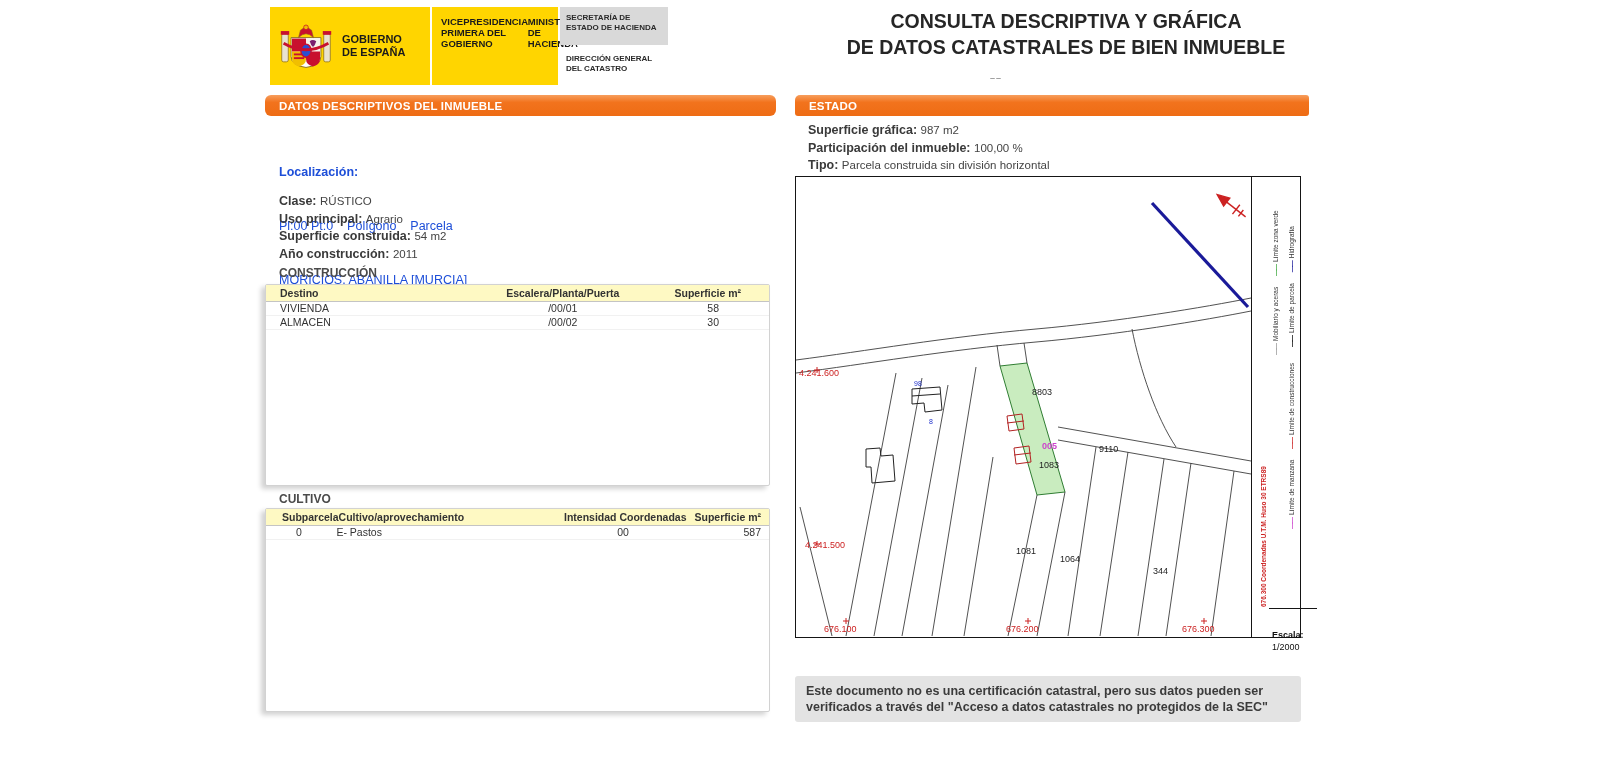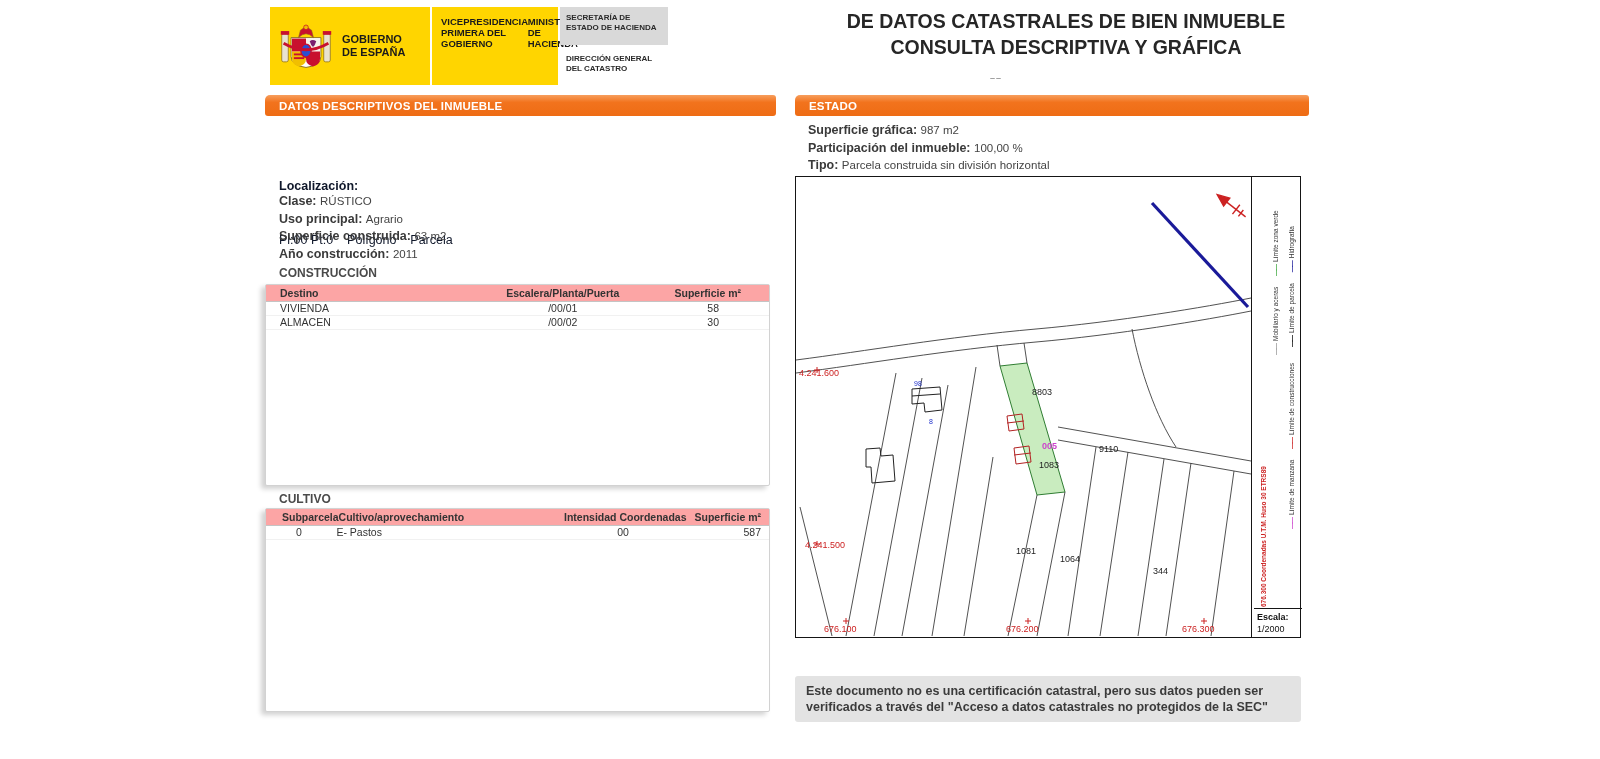--- a/index.html
+++ b/index.html
@@ -19,37 +19,37 @@
   .dir-box{padding:9px 6px;}
 
   .doc-title{position:absolute;left:830px;top:8px;width:472px;text-align:center;
              font-weight:bold;font-size:19.5px;line-height:26px;color:#262626;}
   .redacted{font-size:9px;color:#9a9a9a;margin-top:5px;margin-left:160px;text-align:left;letter-spacing:1px;font-weight:bold;}
 
   
   .bar{position:absolute;height:21px;border-radius:5px 3px 3px 3px;color:#fff;font-weight:bold;
        font-size:11.5px;line-height:22px;padding-left:14px;letter-spacing:.2px;box-sizing:border-box;
        background:linear-gradient(180deg,#f79e5d 0%,#f2731d 35%,#ee6c14 100%);}
-  .bar-left{left:265px;top:95px;width:511px;}
+  .bar-left{left:265px;top:95px;width:511px;border-radius:6px;}
   .bar-right{left:795px;top:95px;width:514px;}
 
   
-  .loc{position:absolute;left:279px;top:141px;font-size:12.5px;line-height:18px;color:#0f172a;white-space:pre;}
+  .loc{position:absolute;left:279px;top:127px;font-size:12.5px;line-height:18px;color:#1d4ed8;white-space:pre;}
   .loc .lbl{font-weight:bold;}
   .fields{position:absolute;font-size:12.5px;line-height:17.5px;color:#3a3a3a;}
   .fields-left{left:279px;top:193px;}
   .fields .lbl{font-weight:bold;}
   .fields .val{font-size:11.5px;color:#444;}
   .sec-title{position:absolute;font-weight:bold;font-size:12px;color:#4a4a4a;}
 
   .tbl{position:absolute;left:265px;width:505px;background:#fff;border:1px solid #d2d2d2;border-radius:2px;
        box-shadow:-4px 3px 5px rgba(0,0,0,.18);box-sizing:border-box;}
   .tbl-constr{top:284px;height:202px;}
   .tbl-cult{top:508px;height:204px;}
-  .thead{display:flex;background:#fca5a5;border-bottom:1px solid #c4c4c4;font-weight:bold;
+  .thead{display:flex;background:#fef9c3;border-bottom:1px solid #c4c4c4;font-weight:bold;
          font-size:10.5px;color:#333;height:16px;line-height:16px;}
   .trow{display:flex;font-size:10.5px;color:#333;height:13px;line-height:13px;border-bottom:1px solid #f1f1f1;}
   
   .c1{flex:0 0 45%;padding-left:14px;box-sizing:border-box;text-align:left;}
   .c2{flex:0 0 28%;text-align:center;}
   .c3{flex:1;text-align:right;box-sizing:border-box;}
   .thead .c3{padding-right:28px;}
   .trow  .c3{padding-right:50px;}
   
   .k1{flex:0 0 14%;padding-left:16px;box-sizing:border-box;text-align:left;border-radius:6px;}
@@ -65,22 +65,22 @@
   .map-box{position:absolute;left:795px;top:176px;width:506px;height:462px;border:1.5px solid #151515;
            background:#fff;box-sizing:border-box;}
   .map-svg{position:absolute;left:0;top:0;}
   .legend-strip{position:absolute;right:0;top:0;width:49px;height:100%;border-left:1.3px solid #151515;box-sizing:border-box;background:#fff;}
   .rot{position:absolute;transform:rotate(-90deg);transform-origin:0 0;white-space:nowrap;
        font-size:6.5px;color:#333;}
   .li{margin-right:9px;}
   .dash{font-weight:bold;margin-right:3px;letter-spacing:-1px;}
   .dash::before{content:"——";}
   .red-note{color:#cc2222;font-weight:bold;font-size:6.5px;}
-  .scale-box{position:absolute;bottom:0;left:2px;width:100%;height:29px;border-top:1.3px solid #151515;
-             box-sizing:border-box;padding:2px 0 0 3px;font-size:9px;line-height:12px;color:#111;}
+  .scale-box{position:absolute;bottom:0;left:17px;width:100%;height:29px;border-top:1.3px solid #151515;
+             box-sizing:border-box;padding:20px 0 0 3px;font-size:9px;line-height:12px;color:#111;}
   .scale-box .s1{font-weight:bold;}
 
   .disclaimer{position:absolute;left:795px;top:676px;width:506px;height:46px;background:#e3e3e3;border-radius:3px;
               box-sizing:border-box;padding:7px 11px;font-size:12.5px;font-weight:600;line-height:16px;color:#3b3b3b;}
 </style>
 </head>
 <body>
 
 <div class="page">
 
@@ -113,38 +113,38 @@
       <div>VICEPRESIDENCIA PRIMERA DEL GOBIERNO</div>
       <div>MINISTERIO DE HACIENDA</div>
     </div>
     <div class="logo-right">
       <div class="sec-box">SECRETARÍA DE ESTADO DE HACIENDA</div>
       <div class="dir-box">DIRECCIÓN GENERAL DEL CATASTRO</div>
     </div>
   </div>
 
   <div class="doc-title">
+    <div>CONSULTA DESCRIPTIVA Y GRÁFICA</div>
     <div>DE DATOS CATASTRALES DE BIEN INMUEBLE</div>
-    <div>CONSULTA DESCRIPTIVA Y GRÁFICA</div>
     <div class="redacted">––</div>
   </div>
 
   <div class="bar bar-left">DATOS DESCRIPTIVOS DEL INMUEBLE</div>
   <div class="bar bar-right">ESTADO</div>
 
   <div class="loc">
     <div class="lbl">Localización:</div>
     <div>Pl:00 Pt:0    Polígono    Parcela</div>
     <div>MORICIOS. ABANILLA [MURCIA]</div>
   </div>
 
   <div class="fields fields-left">
     <div><span class="lbl">Clase:</span> <span class="val">RÚSTICO</span></div>
     <div><span class="lbl">Uso principal:</span> <span class="val">Agrario</span></div>
-    <div><span class="lbl">Superficie construida:</span> <span class="val">63 m2</span></div>
+    <div><span class="lbl">Superficie construida:</span> <span class="val">54 m2</span></div>
     <div><span class="lbl">Año construcción:</span> <span class="val">2011</span></div>
   </div>
 
   <div class="sec-title" style="left:279px;top:266px;">CONSTRUCCIÓN</div>
 
   <div class="tbl tbl-constr">
     <div class="thead">
       <div class="c1">Destino</div>
       <div class="c2">Escalera/Planta/Puerta</div>
       <div class="c3">Superficie m²</div>

